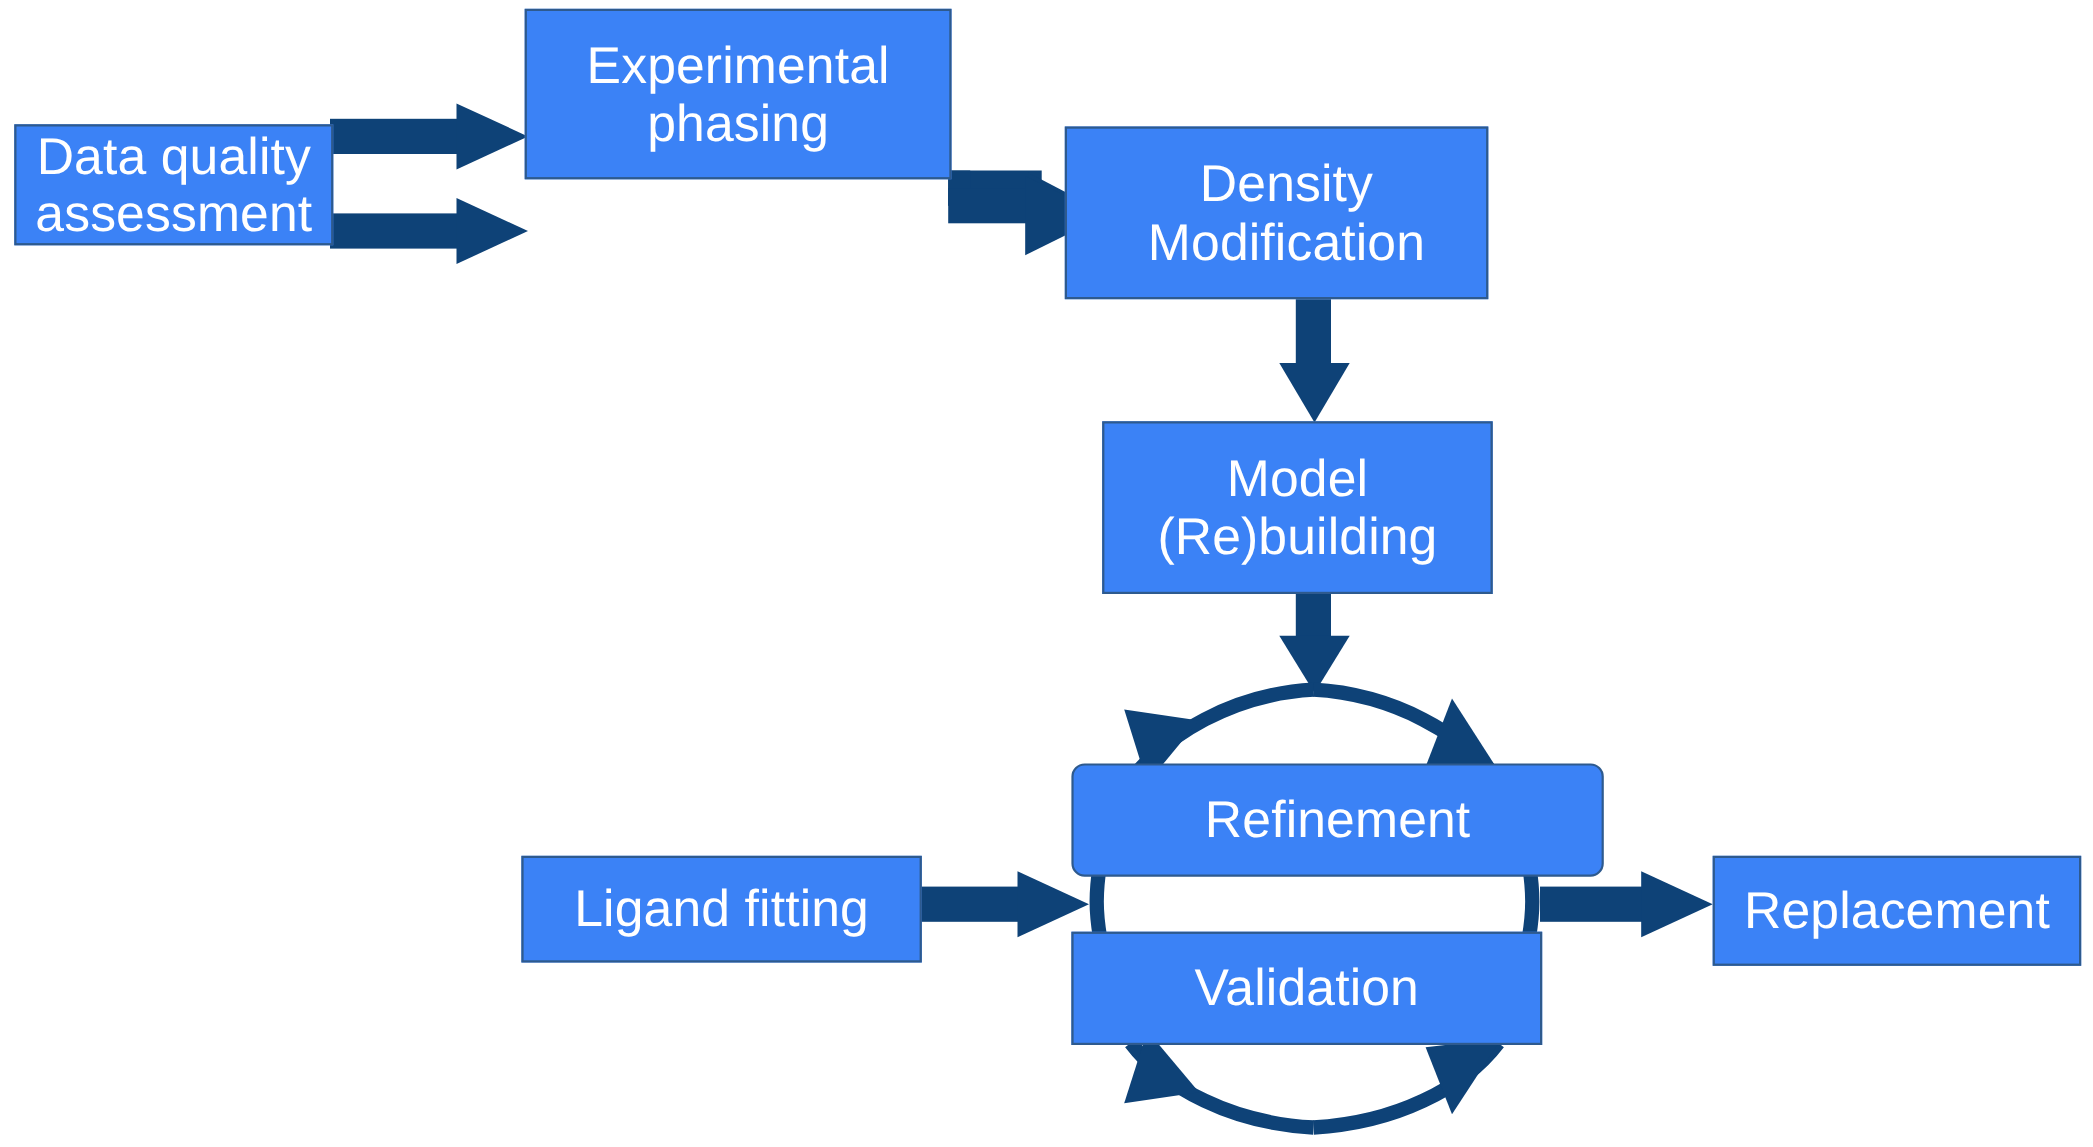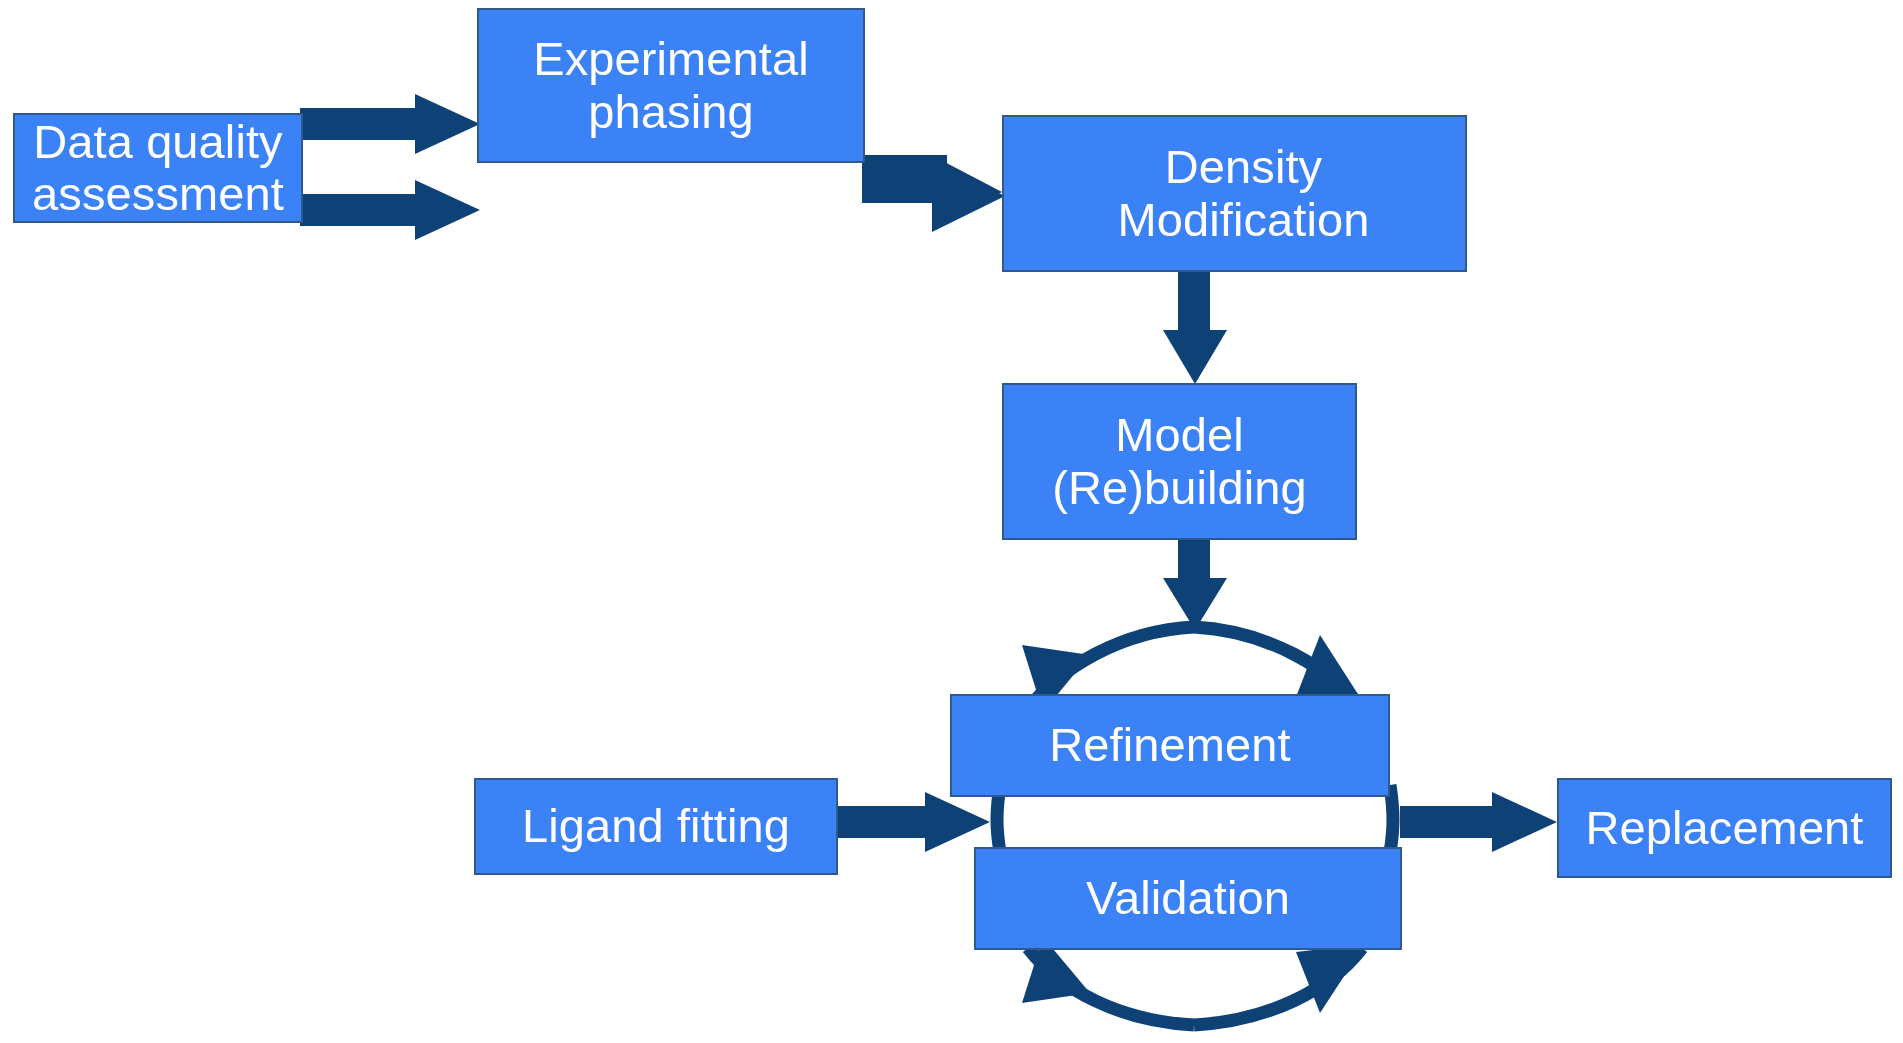--- a/index.html
+++ b/index.html
@@ -121,31 +121,31 @@
     <span>Data quality
 assessment</span>
   </div>
 
   <div class="node two-line" style="left:477px; top:8px; width:388px; height:155px;">
     <span>Experimental
 phasing</span>
   </div>
 
 
-  <div class="node two-line" style="left:1002px; top:115px; width:465px; height:157px;padding-left:18px;">
+  <div class="node two-line" style="left:968px; top:115px; width:385px; height:157px;padding-left:18px;">
     <span>Density
 Modification</span>
   </div>
 
   <div class="node two-line" style="left:1002px; top:383px; width:355px; height:157px;">
     <span>Model
 (Re)building</span>
   </div>
 
-  <div class="node one-line" style="left:950px; top:694px; width:440px; height:103px; z-index:7;">
+  <div class="node one-line" style="left:974px; top:694px; width:484px; height:103px; z-index:7;border-radius:12px;">
     <span>Refinement</span>
   </div>
 
   <div class="node one-line" style="left:974px; top:847px; width:428px; height:103px; z-index:7;">
     <span>Validation</span>
   </div>
 
   <div class="node one-line" style="left:474px; top:778px; width:364px; height:97px;">
     <span>Ligand fitting</span>
   </div>

